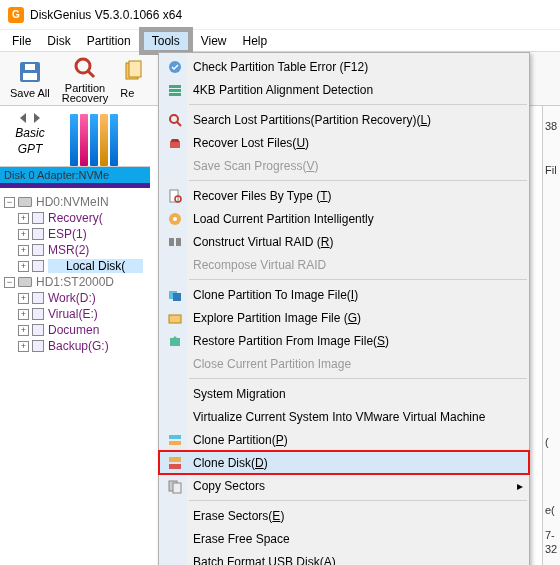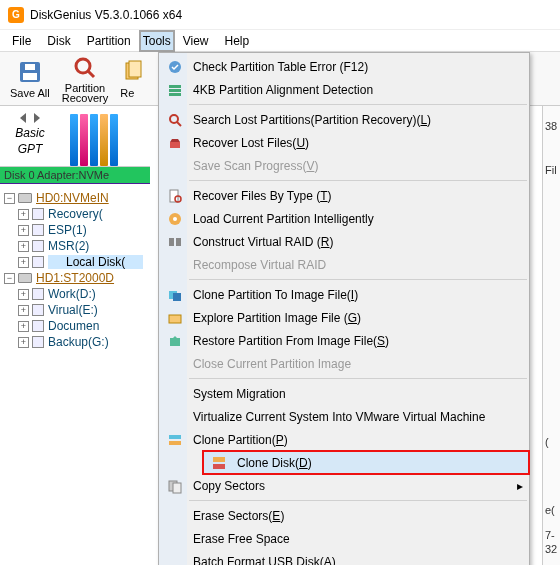--- a/index.html
+++ b/index.html
@@ -1,50 +1,50 @@
 <!DOCTYPE html>
 <html><head>
 <meta charset="utf-8">
 <style>
 * { margin: 0; padding: 0; box-sizing: border-box; font-family: "Segoe UI", Tahoma, sans-serif; font-size: 12px; }
 body { width: 560px; height: 565px; background: #fff; overflow: hidden; position: relative; }
 .titlebar { height: 30px; background: #fff; display: flex; align-items: center; padding: 0 8px; border-bottom: 1px solid #eee; }
 .app-icon { width: 16px; height: 16px; background: #ff8c00; border-radius: 3px; margin-right: 6px; display: flex; align-items: center; justify-content: center; color: #fff; font-weight: bold; font-size: 10px; }
 .menubar { height: 22px; display: flex; align-items: center; padding: 0 4px; border-bottom: 1px solid #ddd; }
 .menu-item { padding: 3px 8px; color: #000; cursor: pointer; }
-.menu-item.active { background: #cce4f7; border: 2px solid #a3a3a3; padding: 2px 2px; }
+.menu-item.active { background: #cce4f7; border: 5px solid #a3a3a3; padding: 2px 8px; }
 .toolbar { height: 54px; display: flex; align-items: center; padding: 2px 6px; gap: 4px; border-bottom: 1px solid #ccc; background: #f8f8f8; }
 .tool-btn { display: flex; flex-direction: column; align-items: center; justify-content: flex-end; padding: 2px 4px; cursor: pointer; min-width: 42px; }
 .tool-btn .ticon { width: 28px; height: 28px; display: flex; align-items: center; justify-content: center; }
 .tool-btn span.lbl { font-size: 11px; margin-top: 1px; }
 .body-area { display: flex; height: calc(100% - 106px); }
 .side-panel { width: 60px; display: flex; flex-direction: column; align-items: center; padding-top: 6px; gap: 2px; font-style: italic; }
 .arrows { display: flex; gap: 2px; }
-.info-label { font-family: Arial; font-size: 11px; color: #333; padding: 2px 0 2px 4px; border-top: 1px solid #ccc; border-bottom: 1px solid #4c1d95; background: #22c55e; }
+.info-label { font-family: Arial; font-size: 11px; color: #333; padding: 2px 0 2px 4px; border-top: 1px solid #ccc; border-bottom: 5px solid #4c1d95; background: #0ea5e9; }
 .bars { width: 56px; height: 58px; display: flex; gap: 2px; align-items: flex-end; justify-content: center; margin-left: 6px; margin-top: 2px; }
 .bar { width: 8px; background: linear-gradient(#3af, #06c); border-radius: 1px; }
 .tree-area { flex: 1; padding: 6px 4px; overflow: hidden; position: relative; }
 .tree-row { display: flex; align-items: center; padding: 1px 0; white-space: nowrap; }
 .expander { width: 11px; height: 11px; border: 1px solid #888; display: inline-flex; align-items: center; justify-content: center; font-size: 9px; line-height: 9px; margin-right: 3px; cursor: pointer; color: #555; background: #fff; }
 .indent { display: inline-block; }
 .drive-icon { width: 14px; height: 10px; background: #d0d0d0; border: 1px solid #888; margin-right: 4px; border-radius: 1px; display: inline-block; }
 .vol-icon { width: 12px; height: 12px; border: 1px solid #888; background: #eef; margin-right: 4px; display: inline-block; }
-.tree-text { color: #0c4a6e; }
-.tree-text.black { color: #a16207; text-decoration: underline; }
+.tree-text { color: #701a75; }
+.tree-text.black { color: #737373; }
 .tree-text.sel { background: #cce8ff; color: #000; padding: 0 18px; }
 
 .dropdown { position: absolute; top: 52px; left: 158px; width: 372px; background: #f0f0f0; border: 1px solid #b0b0b0; box-shadow: 2px 2px 4px rgba(0,0,0,0.25); z-index: 100; }
 .dd-icon-col { position: absolute; left: 0; top: 0; bottom: 0; width: 28px; background: #e8eef5; }
 .dd-items { position: relative; padding: 2px 0; }
 .dd-item { display: flex; align-items: center; height: 23px; padding-left: 4px; cursor: pointer; position: relative; }
 .dd-item.disabled { color: #9a9a9a; cursor: default; }
 .dd-item .icon-slot { width: 24px; height: 20px; display: flex; align-items: center; justify-content: center; flex-shrink: 0; }
 .dd-item .label { padding-left: 6px; flex: 1; white-space: nowrap; }
 .dd-sep { height: 1px; background: #d0d0d0; margin: 3px 2px 3px 30px; }
-.dd-item.highlight-red { outline: 2px solid #e11; outline-offset: -1px; background: #d6e8f7; margin-left: 44px; }
+.dd-item.highlight-red { outline: 2px solid #e11; outline-offset: -1px; background: #d6e8f7; }
 .expand-arrow { margin-right: 6px; }
 .underline { text-decoration: underline; }
 
 .right-edge { position: absolute; right: 0; top: 106px; width: 18px; bottom: 0; background: #fafafa; border-left: 1px solid #ccc; overflow: hidden; }
 .right-edge .glyph { position: absolute; left: 2px; color: #333; font-size: 11px; }
 
 svg { display: block; }
 </style>
 </head>
 <body>

